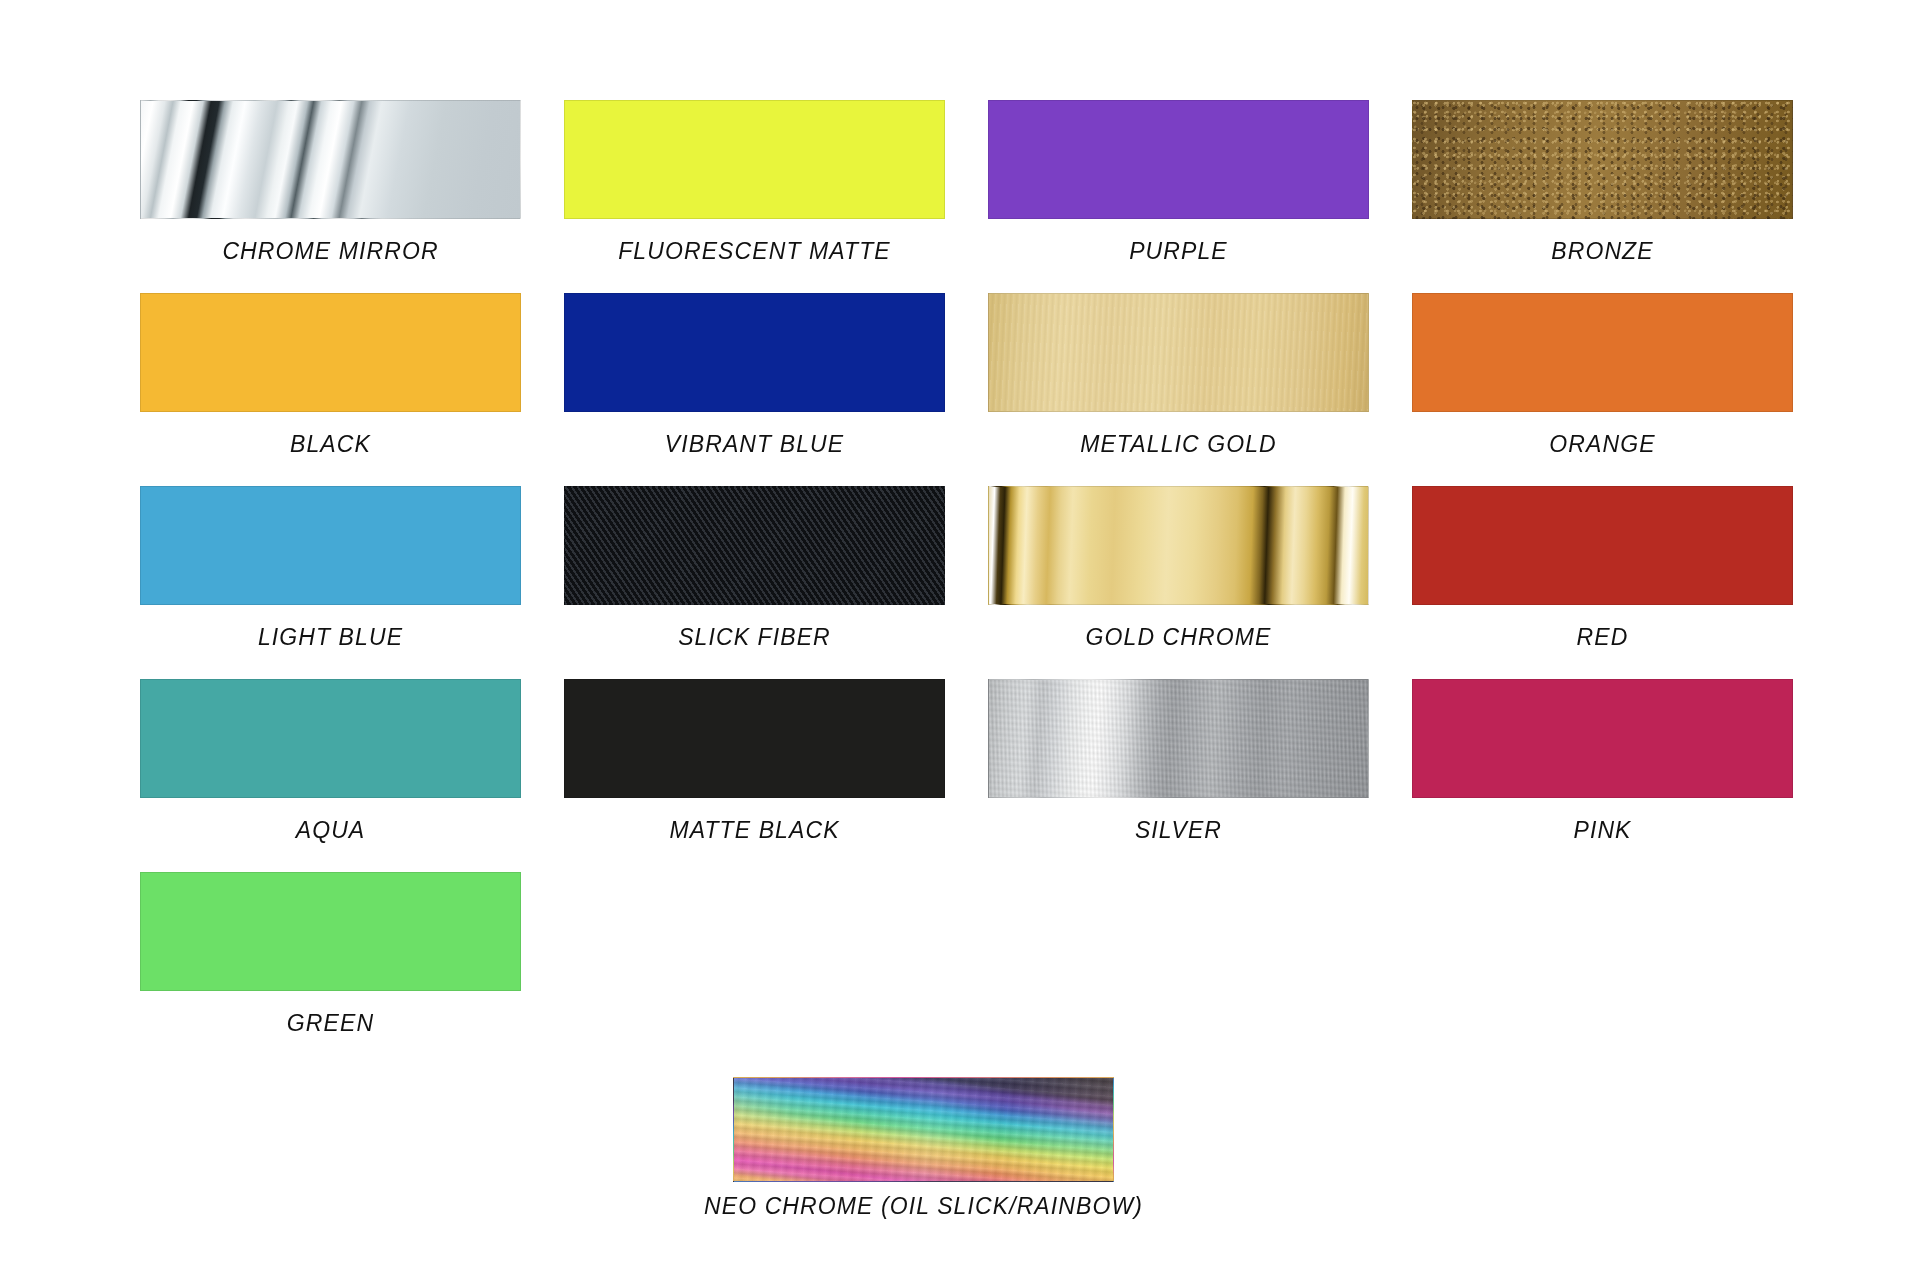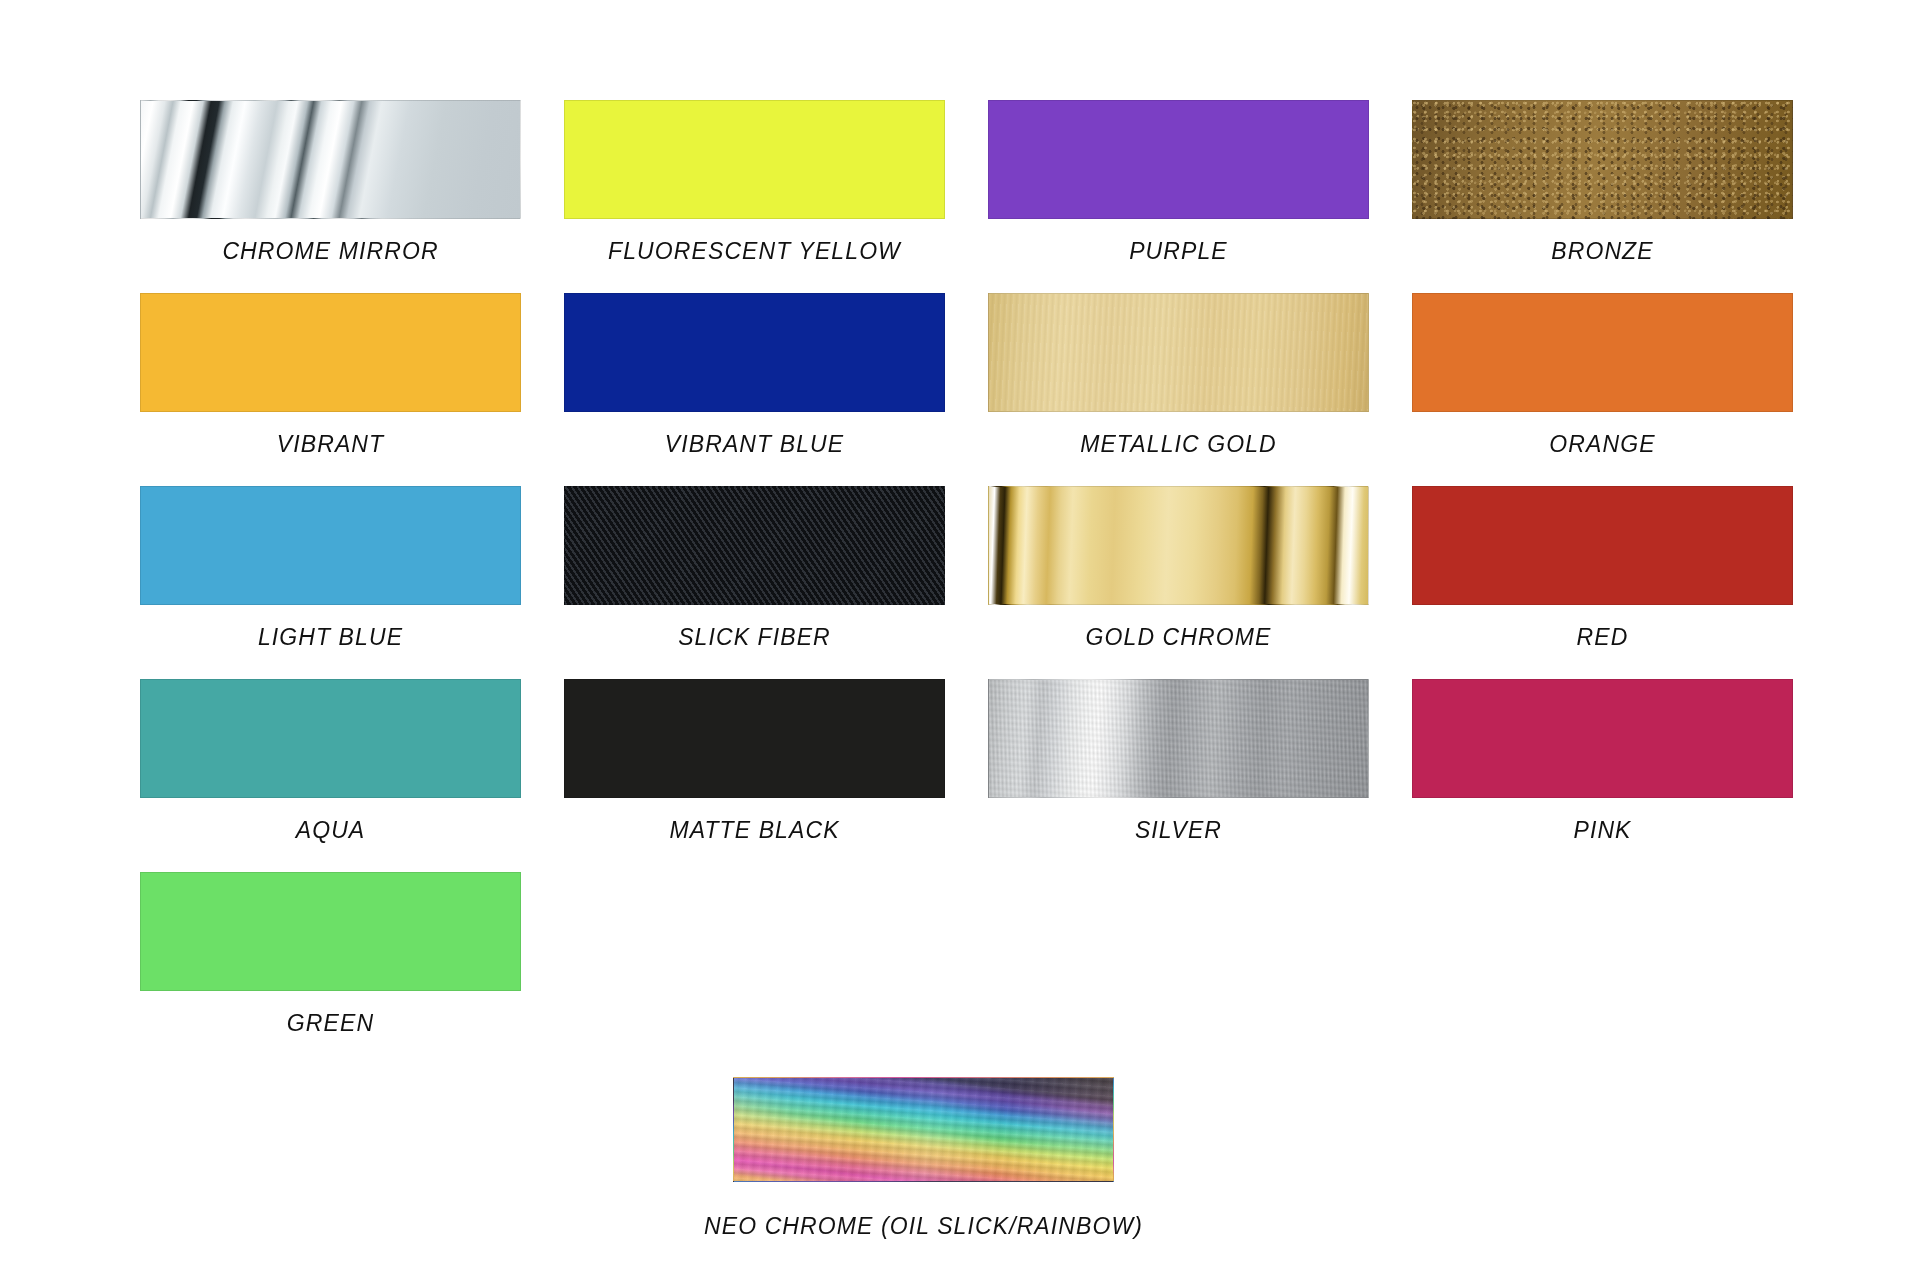--- a/index.html
+++ b/index.html
@@ -69,21 +69,21 @@
     width: 381px;
     display: flex;
     flex-direction: column;
     align-items: center;
   }
   .bottom-cell .swatch-chip {
     width: 381px;
     height: 105px;
   }
   .bottom-cell .swatch-label {
-    margin-top: 32px;
+    margin-top: 12px;
   }
 
   
 
   
   .tex-chrome-mirror {
     background:
       linear-gradient(101deg,
         #f4f6f7 0%,  #ffffff 3%,  #e3e8ea 6%,
         #b9c3c7 8%,  #f2f5f6 10%, #ffffff 13%,
@@ -261,33 +261,33 @@
 
 <div id="swatch-board">
 
   <div class="swatch-grid">
       <div class="swatch-cell">
         <div class="swatch-chip tex-chrome-mirror"></div>
         <div class="swatch-label">CHROME MIRROR</div>
       </div>
       <div class="swatch-cell">
         <div class="swatch-chip" style="background: rgb(232, 245, 60);"></div>
-        <div class="swatch-label">FLUORESCENT YELLOW</div>
+        <div class="swatch-label">FLUORESCENT MATTE</div>
       </div>
       <div class="swatch-cell">
         <div class="swatch-chip" style="background: rgb(123, 63, 196);"></div>
         <div class="swatch-label">PURPLE</div>
       </div>
       <div class="swatch-cell">
         <div class="swatch-chip tex-bronze"></div>
         <div class="swatch-label">BRONZE</div>
       </div>
       <div class="swatch-cell">
         <div class="swatch-chip" style="background: rgb(245, 185, 51);"></div>
-        <div class="swatch-label">VIBRANT</div>
+        <div class="swatch-label">BLACK</div>
       </div>
       <div class="swatch-cell">
         <div class="swatch-chip" style="background: rgb(10, 37, 150);"></div>
         <div class="swatch-label">VIBRANT BLUE</div>
       </div>
       <div class="swatch-cell">
         <div class="swatch-chip tex-metallic-gold"></div>
         <div class="swatch-label">METALLIC GOLD</div>
       </div>
       <div class="swatch-cell">

